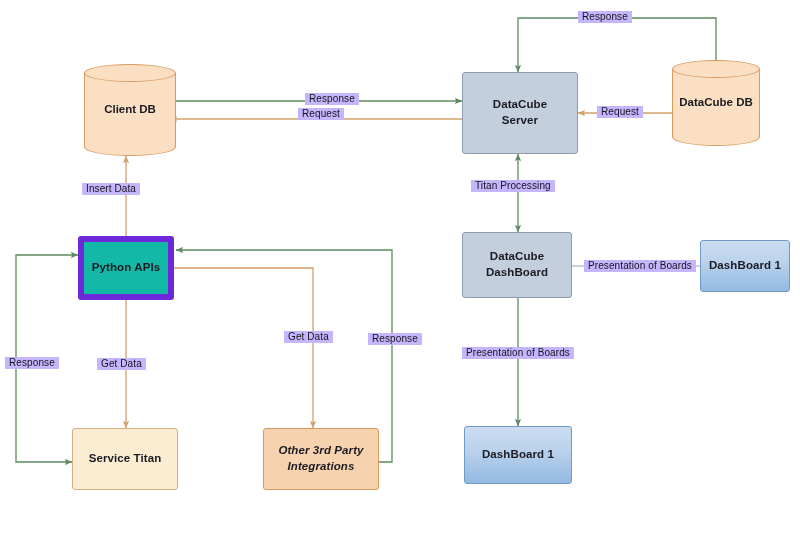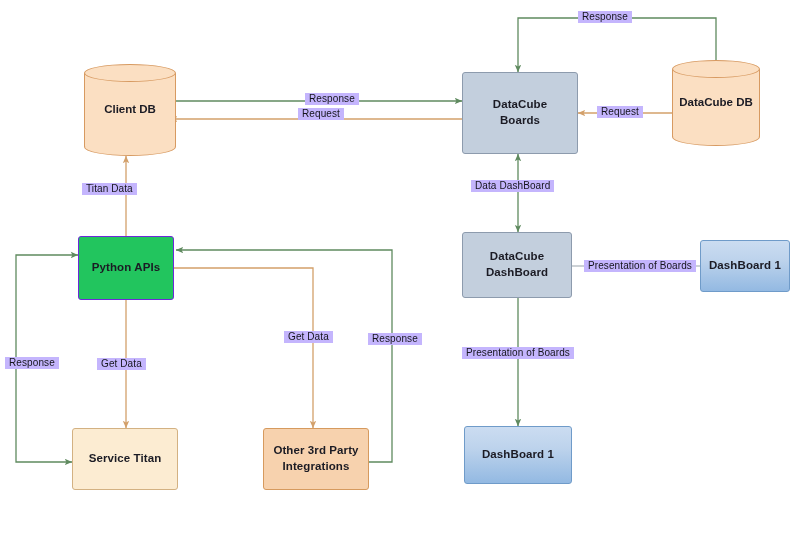--- a/index.html
+++ b/index.html
@@ -28,22 +28,22 @@
     text-align:center;
     font-size:11.5px;
     font-weight:700;
     color:#1b1b24;
     line-height:1.35;
     letter-spacing:.1px;
     border-radius:3px;
   }
   .node span{display:block;}
   .box-green{
-    background:#22c55e;
-    border:1px solid #6d28d9;
+    background:#14b8a6;
+    border:6px solid #6d28d9;
   }
   .box-cream{
     background:#fcecd2;
     border:1px solid #d3b182;
   }
   .box-orange{
     background:#f7d2ae;
     border:1px solid #d69a5e;
   }
   .box-steel{
@@ -181,21 +181,21 @@
   <div class="cyl" style="left:84px; top:64px; width:92px; height:92px;">
     <div class="cyl-body"></div>
     <div class="cyl-bottom"></div>
     <div class="cyl-top"></div>
     <div class="cyl-label">Client DB</div>
   </div>
 
   <div class="node box-steel" style="left:462px; top:72px; width:116px; height:82px;">
     <div>
       <span>DataCube</span>
-      <span>Boards</span>
+      <span>Server</span>
     </div>
   </div>
 
   <div class="cyl" style="left:672px; top:60px; width:88px; height:86px;">
     <div class="cyl-body"></div>
     <div class="cyl-bottom"></div>
     <div class="cyl-top"></div>
     <div class="cyl-label">
       <div>
         <span>DataCube</span>
@@ -216,42 +216,42 @@
   </div>
 
   <div class="node box-dash" style="left:700px; top:240px; width:90px; height:52px;">
     <span>DashBoard 1</span>
   </div>
 
   <div class="node box-cream" style="left:72px; top:428px; width:106px; height:62px;">
     <span>Service Titan</span>
   </div>
 
-  <div class="node box-orange" style="left:263px; top:428px; width:106px; height:62px;">
+  <div class="node box-orange" style="left:263px; top:428px; width:116px; height:62px;font-style:italic;">
     <div>
       <span>Other 3rd Party</span>
       <span>Integrations</span>
     </div>
   </div>
 
   <div class="node box-dash" style="left:464px; top:426px; width:108px; height:58px;">
     <span>DashBoard 1</span>
   </div>
 
   <div class="edge-label" style="left:578px; top:17px; transform:translate(0,-50%);">Response</div>
 
   <div class="edge-label" style="left:305px; top:99px; transform:translate(0,-50%);">Response</div>
 
   <div class="edge-label" style="left:298px; top:114px; transform:translate(0,-50%);">Request</div>
 
   <div class="edge-label" style="left:597px; top:112px; transform:translate(0,-50%);">Request</div>
 
-  <div class="edge-label" style="left:82px; top:189px; transform:translate(0,-50%);">Titan Data</div>
-
-  <div class="edge-label" style="left:471px; top:186px; transform:translate(0,-50%);">Data DashBoard</div>
+  <div class="edge-label" style="left:82px; top:189px; transform:translate(0,-50%);">Insert Data</div>
+
+  <div class="edge-label" style="left:471px; top:186px; transform:translate(0,-50%);">Titan Processing</div>
 
   <div class="edge-label" style="left:584px; top:266px; transform:translate(0,-50%);">Presentation of Boards</div>
 
   <div class="edge-label" style="left:462px; top:353px; transform:translate(0,-50%);">Presentation of Boards</div>
 
   <div class="edge-label" style="left:5px; top:363px; transform:translate(0,-50%);">Response</div>
 
   <div class="edge-label" style="left:97px; top:364px; transform:translate(0,-50%);">Get Data</div>
 
   <div class="edge-label" style="left:284px; top:337px; transform:translate(0,-50%);">Get Data</div>

